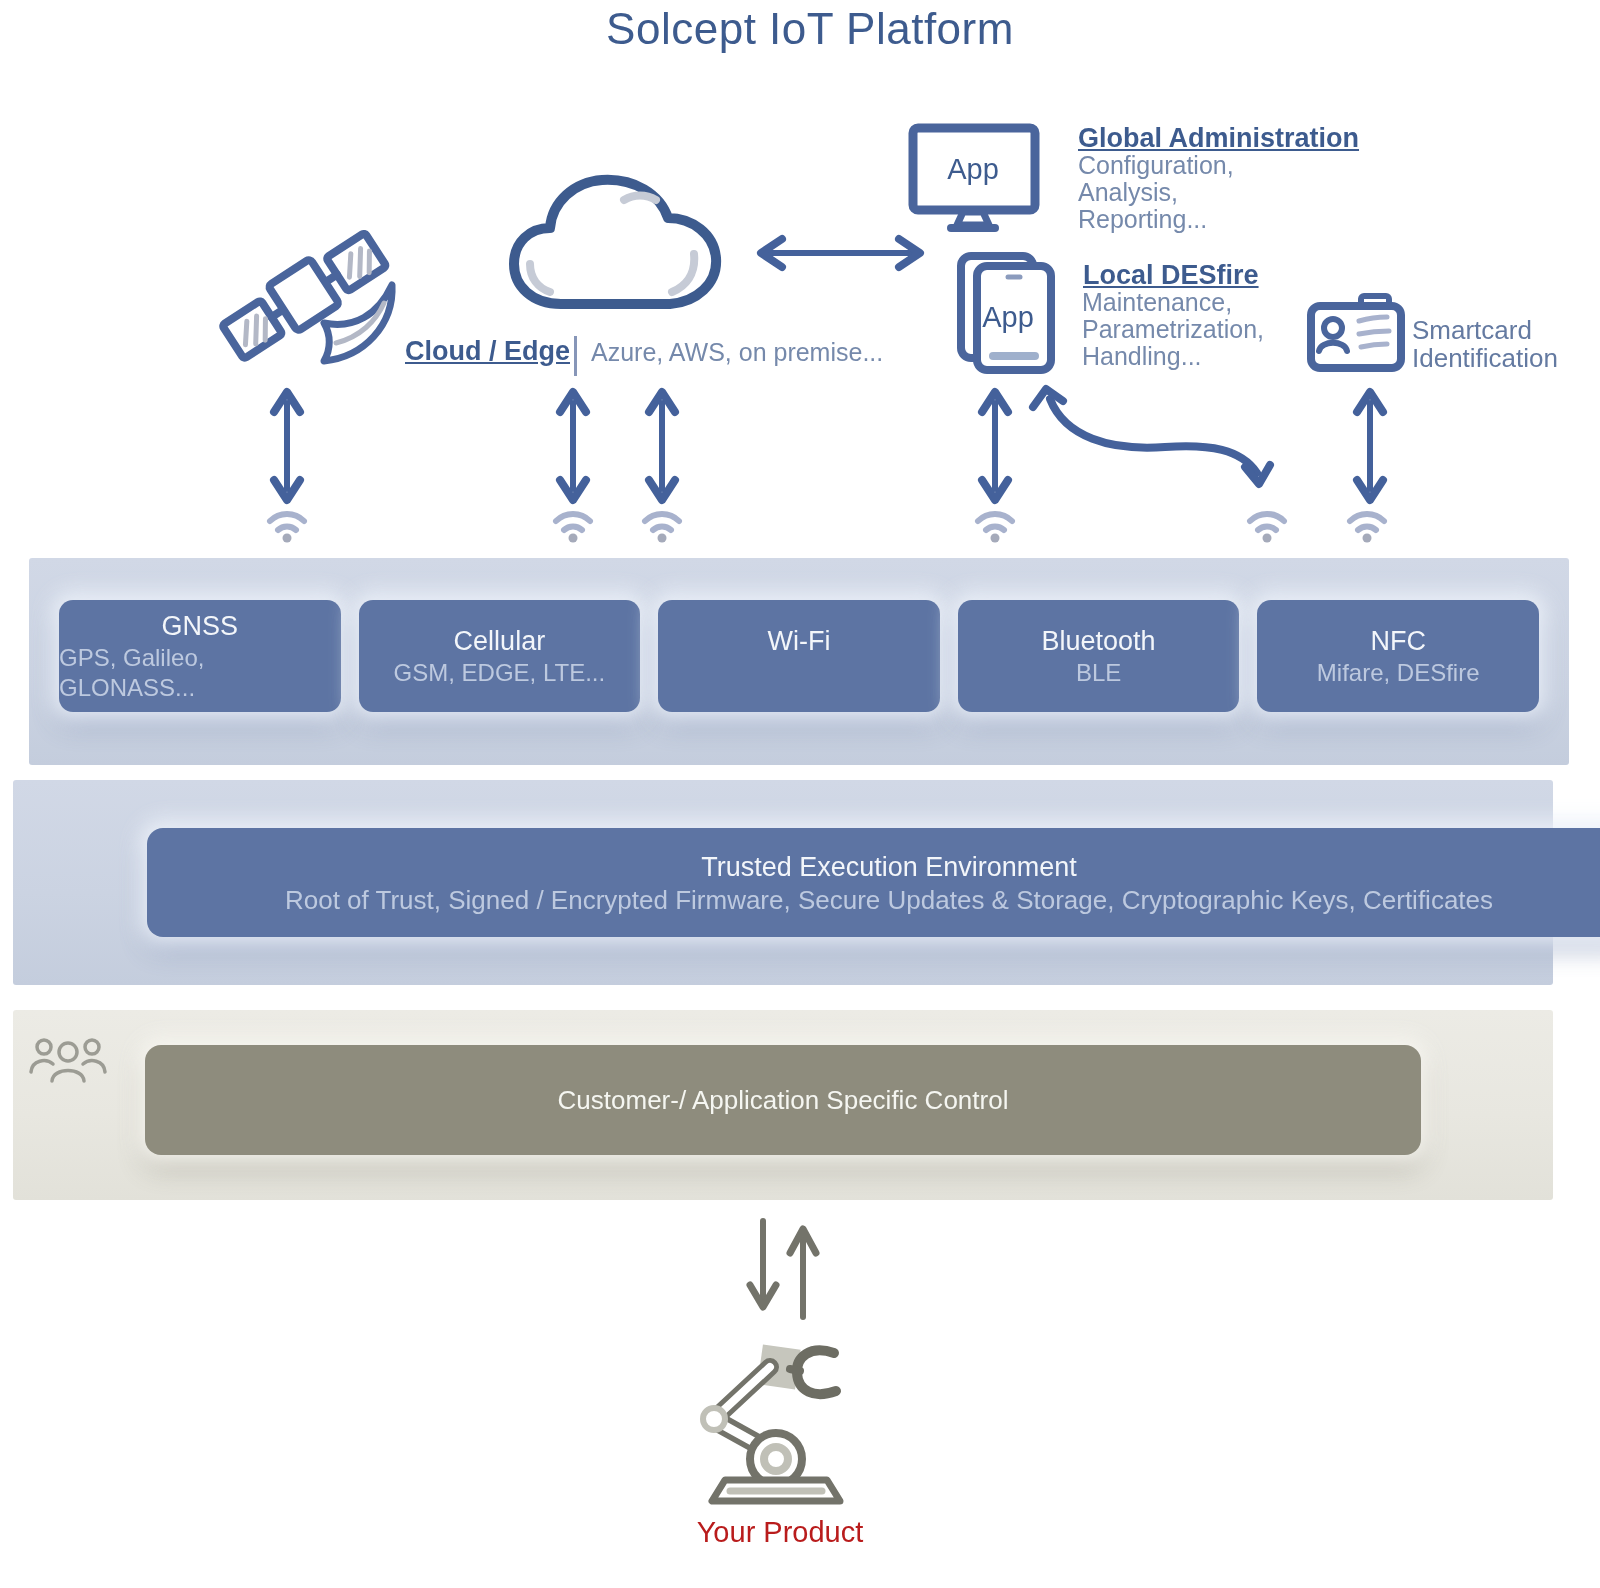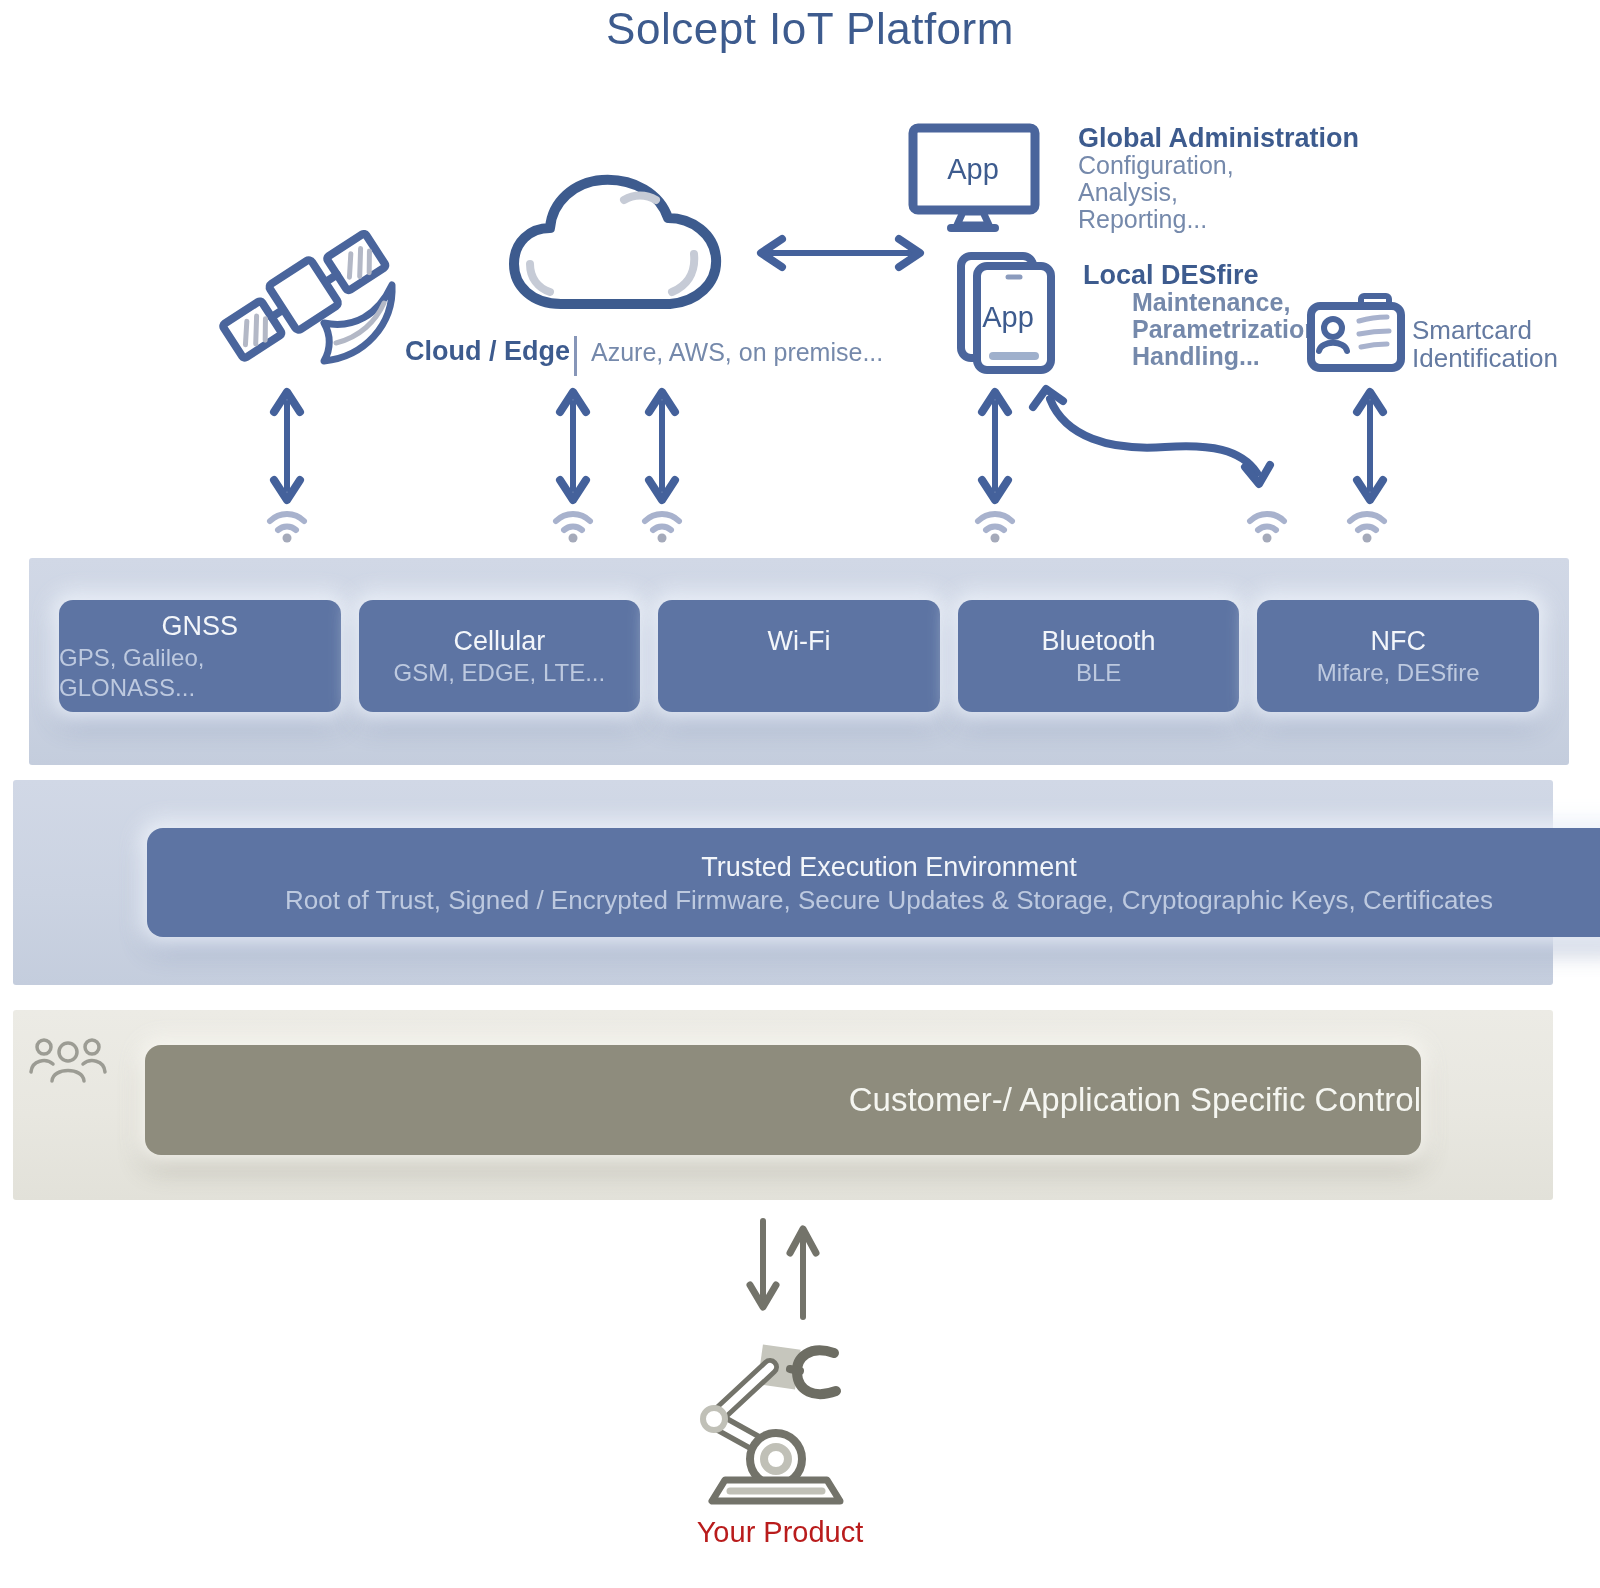--- a/index.html
+++ b/index.html
@@ -7,21 +7,21 @@
   .canvas { position:relative; width:1600px; height:1588px; background:#ffffff; overflow:hidden; }
 
   .abs { position:absolute; }
 
   .page-title {
     position:absolute; top:4px; left:0; width:1540px; text-align:center;
     font-size:44px; color:#3d5b8e; letter-spacing:0.5px; font-weight:400;padding-left:40px;
   }
 
   
-  .lbl-bold { position:absolute; font-size:27px; font-weight:700; color:#3d5b8e; white-space:nowrap; }
+  .lbl-bold { position:absolute; font-size:27px; font-weight:700; color:#3d5b8e; white-space:nowrap;text-decoration:underline; }
   .lbl-sec  { position:absolute; font-size:25px; color:#7589ab; line-height:27px; white-space:nowrap; }
   .lbl-sec div { height:27px; }
   .cloud-sep { position:absolute; width:3px; background:#8796b8; }
   .app-label { position:absolute; text-align:center; font-size:29px; color:#3d5b8e; }
   .smartcard-label { position:absolute; font-size:26px; color:#647aa1; line-height:28px; white-space:nowrap; }
   .smartcard-label div { height:28px; }
 
   
   .band { position:absolute; left:13px; width:1540px; border-radius:3px; }
   .band-blue { background:linear-gradient(180deg,#d1d8e6 0%,#cbd3e2 55%,#c4cddd 100%); }
@@ -43,23 +43,23 @@
     background:#5d74a3; border-radius:16px;
     display:flex; flex-direction:column; align-items:center; justify-content:center;
     box-shadow: 0 0 20px 9px rgba(240,244,251,0.85), 0 12px 26px rgba(84,104,150,0.45);
   }
   .tee-title { font-size:27px; color:#f3f6fa; line-height:34px; }
   .tee-sub   { font-size:26px; color:#bdc9df; line-height:32px; }
 
   .customer-box {
     position:absolute; left:132px; top:35px; width:1276px; height:110px;
     background:#8e8c7d; border-radius:16px;
-    display:flex; align-items:center; justify-content:flex-end;
+    display:flex; align-items:center; justify-content:center;
     box-shadow: 0 0 20px 9px rgba(248,247,242,0.92), 0 12px 26px rgba(105,103,85,0.45);
-    color:#f5f6f1; font-size:33px;
+    color:#f5f6f1; font-size:26px;
   }
 
   .product-label {
     position:absolute; top:1516px; left:620px; width:320px; text-align:center;
     font-size:29px; color:#b91c1c;
   }
 </style>
 </head>
 <body>
 
@@ -120,21 +120,21 @@
 
   <svg class="abs" style="left:953px; top:250px;" width="110" height="128" viewBox="0 0 110 128">
     <rect x="8" y="6" width="72" height="102" rx="10" fill="#ffffff" stroke="#4a659c" stroke-width="8"></rect>
     <rect x="24" y="16" width="74" height="104" rx="10" fill="#ffffff" stroke="#4a659c" stroke-width="8"></rect>
     <line x1="40" y1="106" x2="82" y2="106" stroke="#9fb0cc" stroke-width="8" stroke-linecap="round"></line>
     <line x1="55" y1="27" x2="67" y2="27" stroke="#8b9bbd" stroke-width="5" stroke-linecap="round"></line>
   </svg>
   <div class="app-label" style="left:963px; top:301px; width:90px;">App</div>
 
   <div class="lbl-bold" style="left:1083px; top:260px;">Local DESfire</div>
-  <div class="lbl-sec" style="left:1132px; top:289px;font-weight:bold;">
+  <div class="lbl-sec" style="left:1082px; top:289px;">
     <div>Maintenance,</div>
     <div>Parametrization,</div>
     <div>Handling...</div>
   </div>
 
   <svg class="abs" style="left:1303px; top:290px;" width="105" height="90" viewBox="0 0 105 90">
     <rect x="58" y="6" width="28" height="16" rx="3" fill="#ffffff" stroke="#4a659c" stroke-width="6"></rect>
     <rect x="8" y="16" width="90" height="62" rx="9" fill="#ffffff" stroke="#4a659c" stroke-width="8"></rect>
     <circle cx="30" cy="38" r="9" fill="none" stroke="#4a659c" stroke-width="6"></circle>
     <path d="M16,61 C18,50 42,50 44,61" fill="none" stroke="#4a659c" stroke-width="6" stroke-linecap="round"></path>

